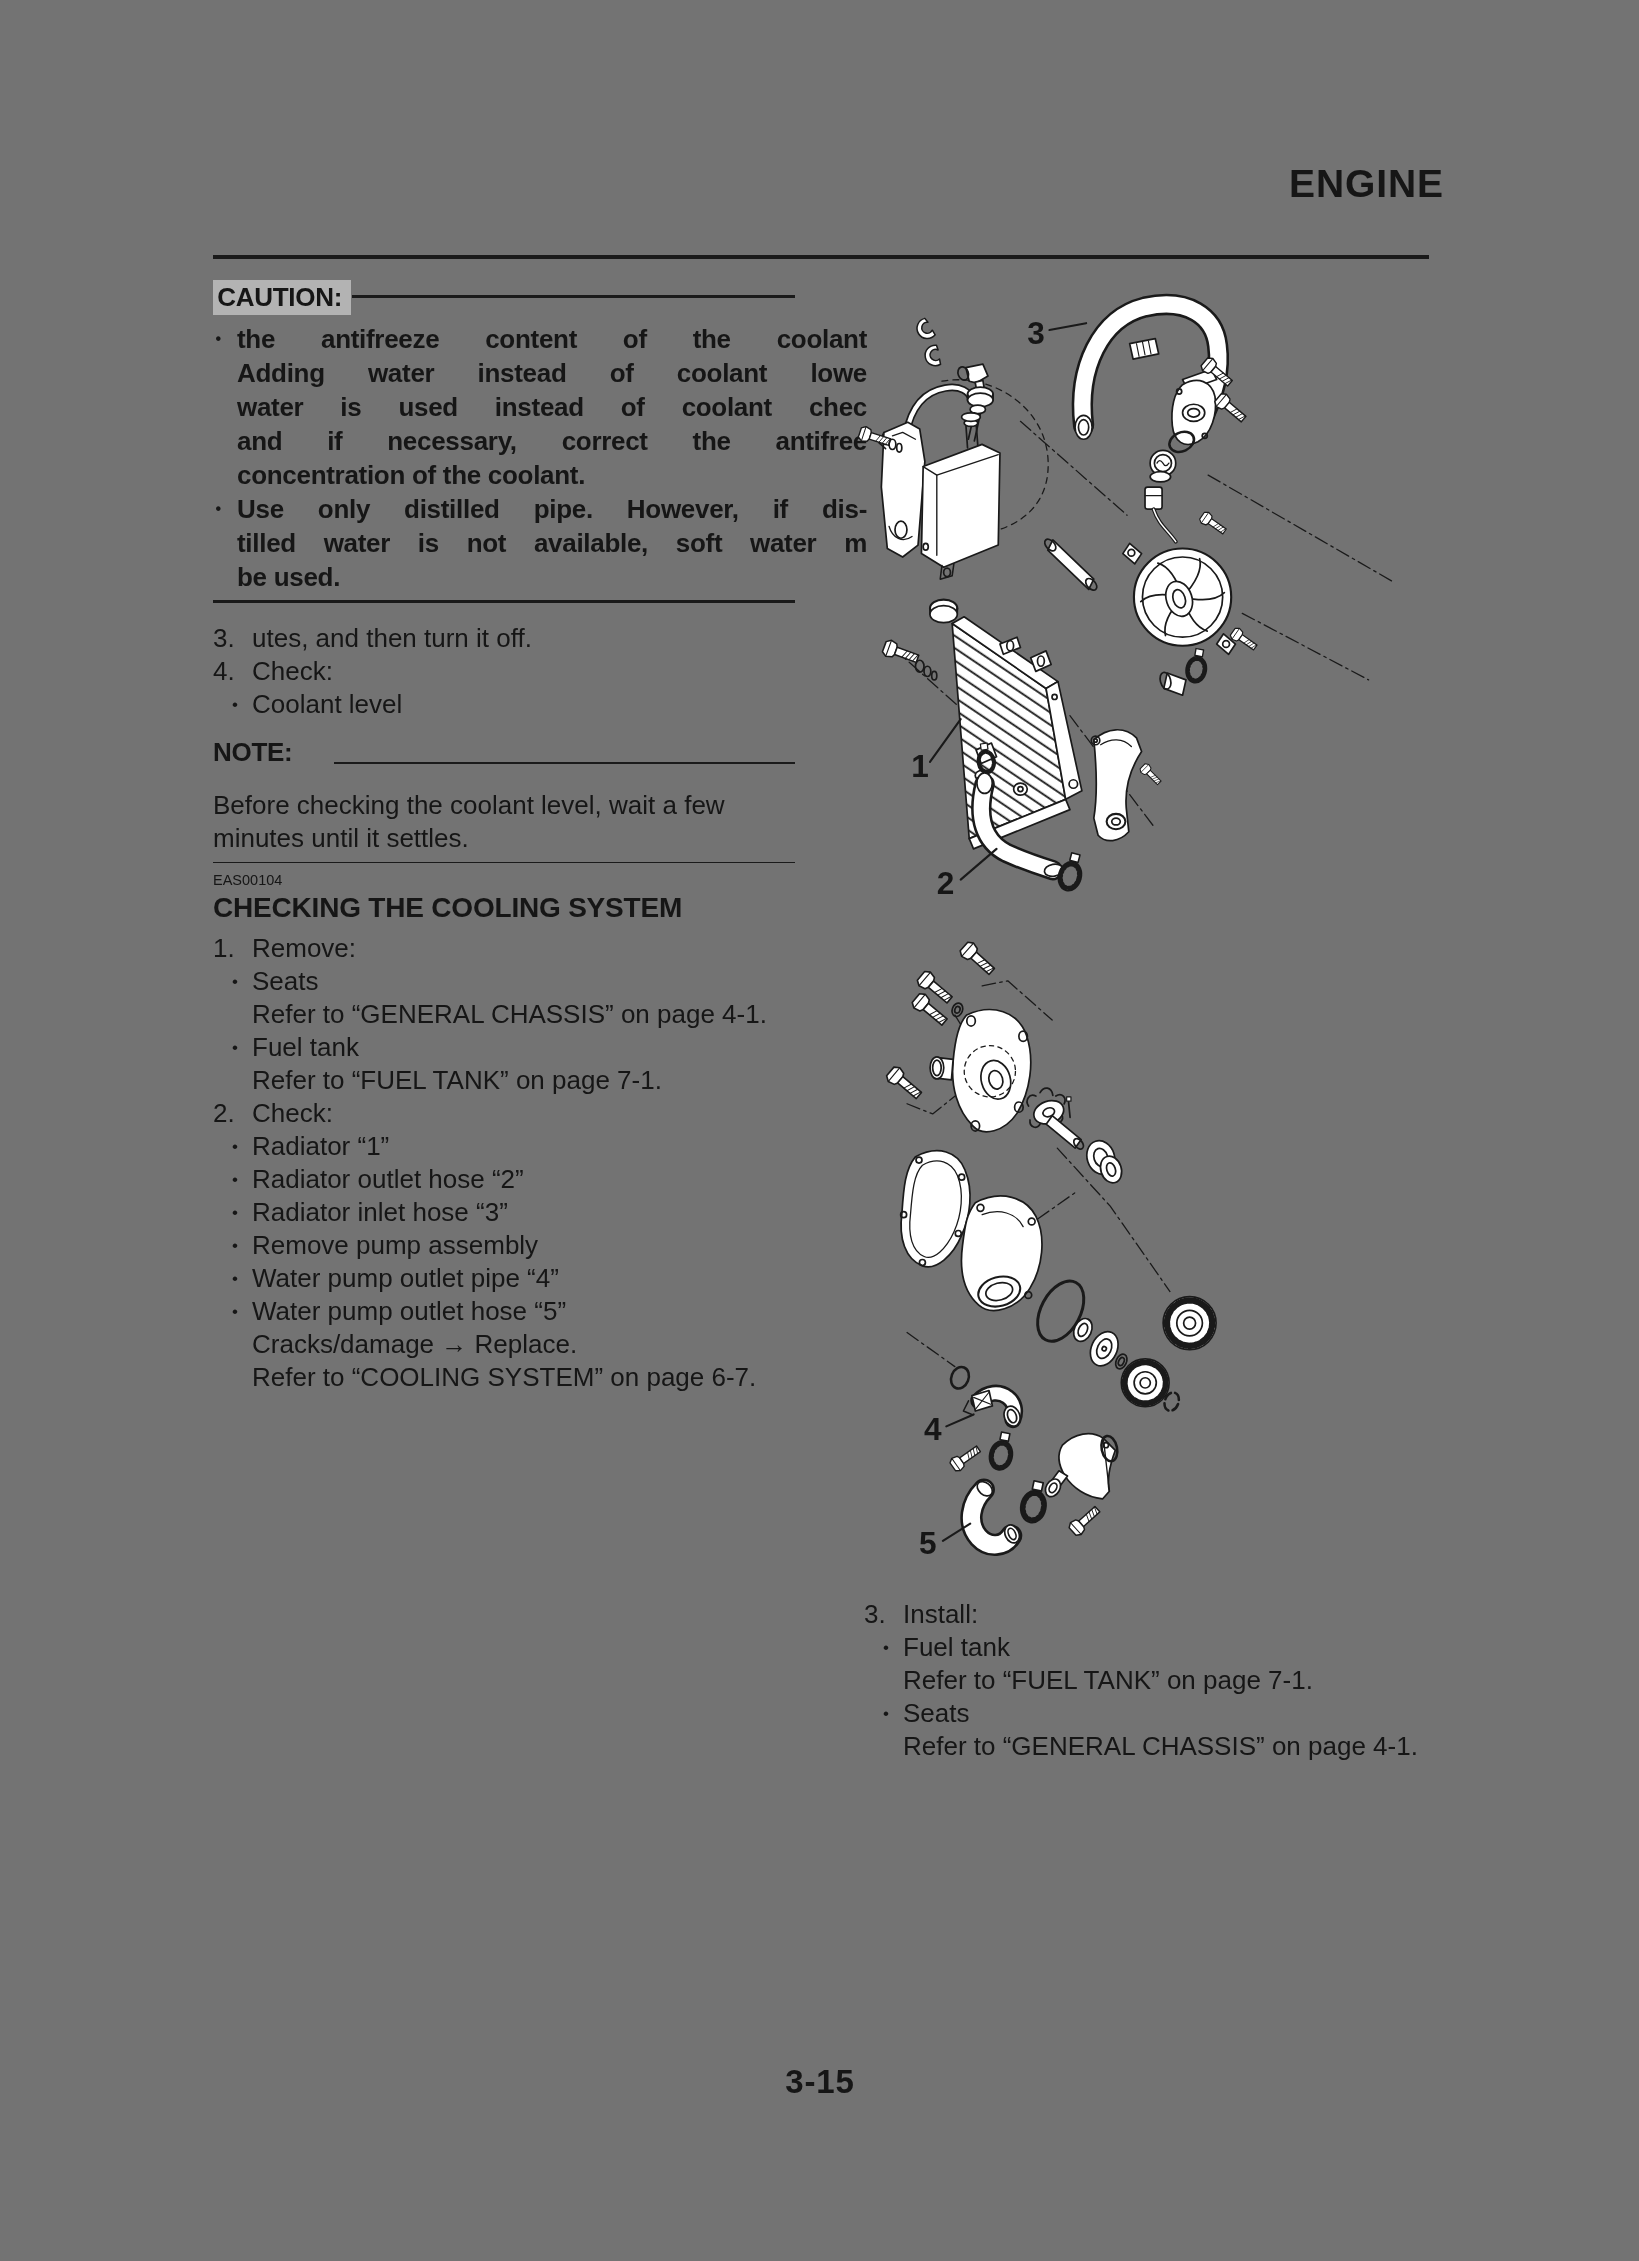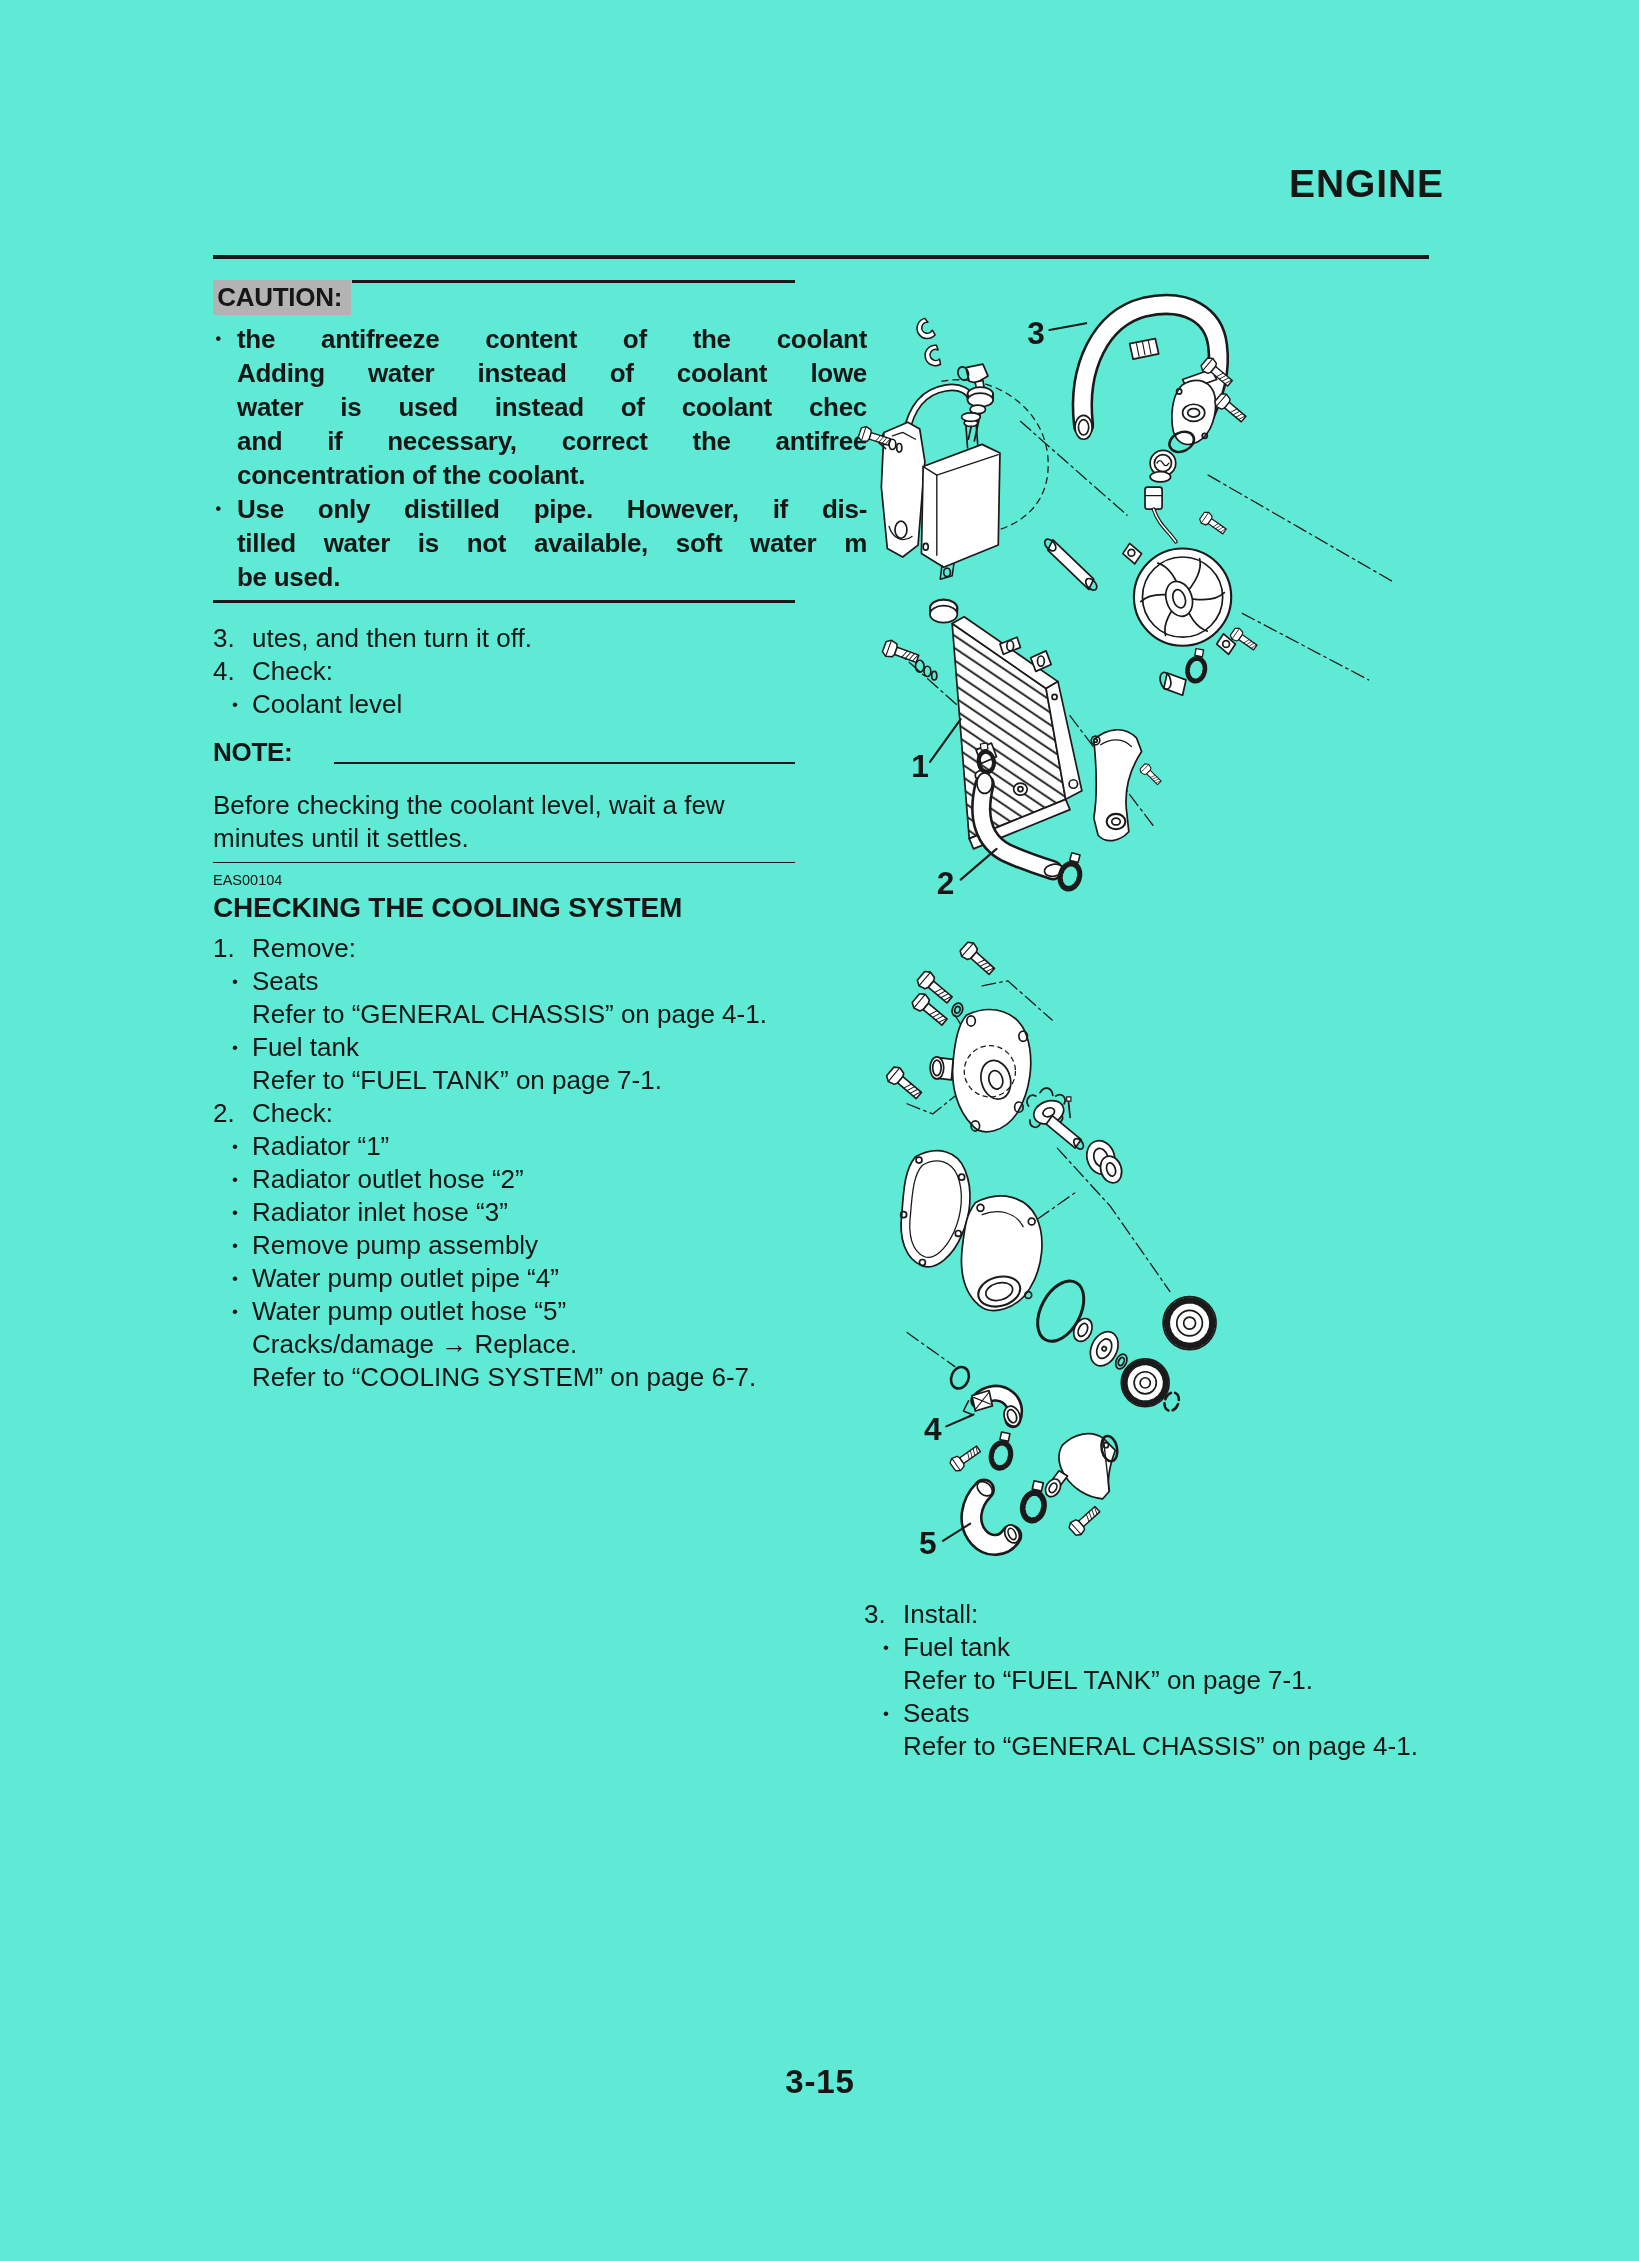--- a/index.html
+++ b/index.html
@@ -1,23 +1,23 @@
 <!DOCTYPE html>
 <html style="font-size:13.7px"><head>
 <meta charset="utf-8">
 <style>
   html,body{margin:0;padding:0;background:#888;}
-  .page{position:relative;width:1640px;height:2261px;background:#5eead4;
+  .page{position:relative;width:1640px;height:2261px;background:#737373;
         font-family:"Liberation Sans",sans-serif;color:#161616;overflow:hidden;}
   .hdr-title{position:absolute;top:162px;right:196px;font-size:39px;font-weight:bold;letter-spacing:0.9px;}
   .hdr-rule{position:absolute;top:255px;left:213px;width:1216px;height:4.3px;background:#1a1a1a;}
 
   .leftcol{position:absolute;left:213px;top:259px;width:654px;}
 
-  .caution-head{display:flex;align-items:flex-start;width:582px;margin-top:20.5px;}
+  .caution-head{display:flex;align-items:center;width:582px;margin-top:20.5px;}
   .caution-label{background:#b3b3b3;font-size:26px;font-weight:bold;line-height:34px;padding:0.9px 8.5px 0.9px 4.3px;letter-spacing:-0.3px;}
   .rule-fill{flex:1;border-bottom:3.4px solid #1a1a1a;margin-bottom:2.6px;margin-left:1.7px;}
   .caution-body{margin-top:6.8px;font-size:26px;font-weight:bold;letter-spacing:-0.3px;}
   .cb-line{line-height:34px;height:34px;overflow:hidden;white-space:nowrap;}
   .jst{text-align:justify;text-align-last:justify;white-space:normal;}
   .cbullet{position:relative;padding-left:24px;}
   .cbullet::before{content:"•";position:absolute;left:2.6px;top:0;font-size:16px;line-height:34px;}
   .caution-endrule{width:582px;border-bottom:3.4px solid #1a1a1a;margin-top:6px;}
 
   .bodytext{font-size:26px;line-height:33px;font-weight:normal;}

